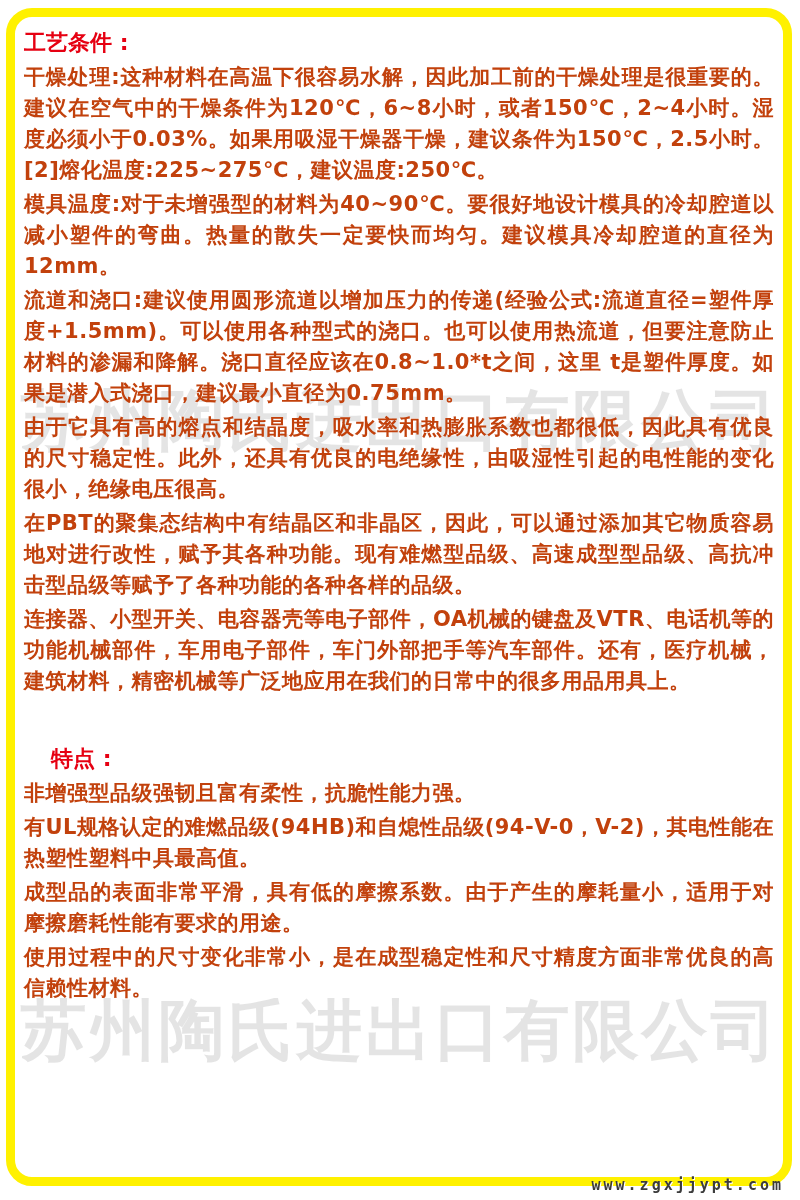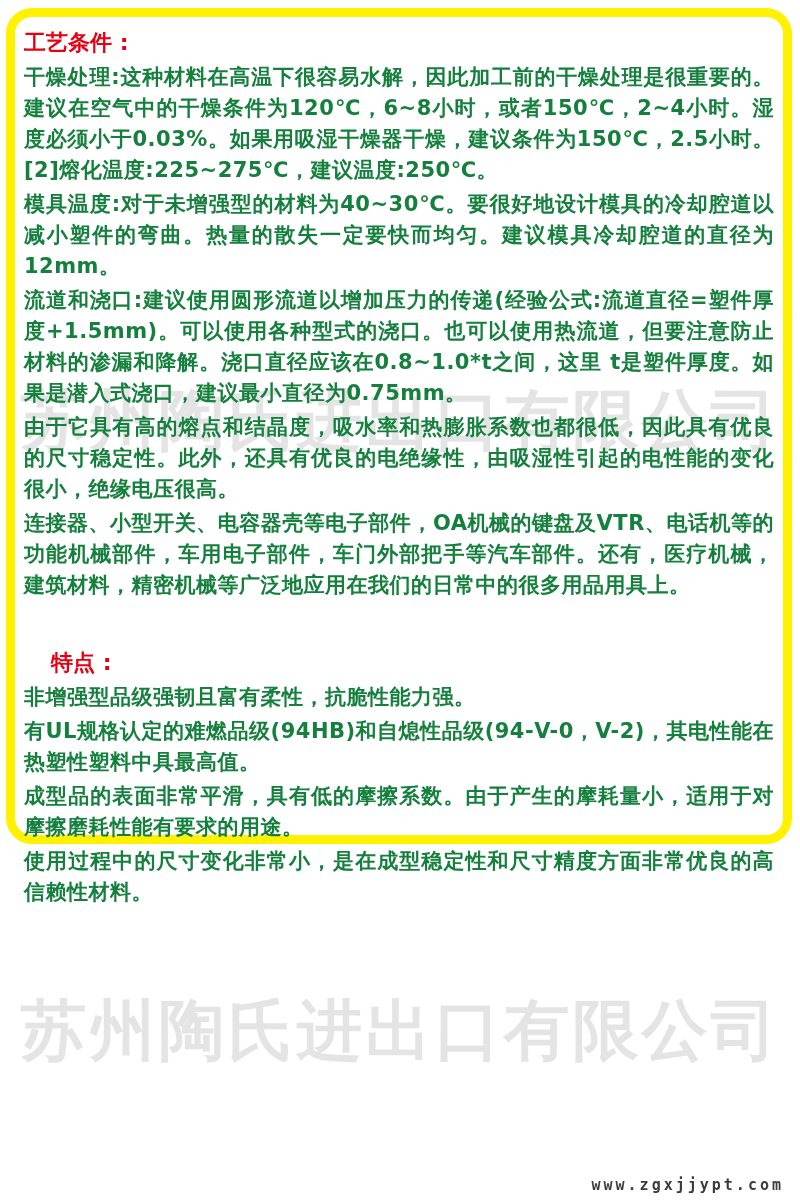--- a/index.html
+++ b/index.html
@@ -31,21 +31,21 @@
     text-align: center;
     pointer-events: none;
   }
   .wm1 { top: 388px; }
   .wm2 { top: 998px; }
   .frame {
     position: absolute;
     left: 6px;
     top: 8px;
     width: 786px;
-    height: 836px;
+    height: 1178px;
     box-sizing: border-box;
     border: 9px solid #fff100;
     border-radius: 26px;
     z-index: 1;
   }
   .content {
     position: absolute;
     left: 0; top: 0; right: 0; bottom: 0;
     padding: 10px 9px 0 9px;
     z-index: 2;
@@ -54,21 +54,21 @@
     color: #e60012;
     font-size: 22px;
     line-height: 31px;
     margin: 0 0 4px 0;
   }
   .heading-features {
     margin-top: 46px;
     margin-left: 27px;
   }
   .para {
-    color: #15803d;
+    color: #c2410c;
     font-size: 21px;
     line-height: 31px;
     margin: 0 0 3px 0;
     text-align: justify;
     letter-spacing: 0.5px;
   }
   .footer-url {
     position: absolute;
     right: 16px;
     bottom: 6px;
@@ -88,23 +88,24 @@
 
   <div class="watermark wm1">苏州陶氏进出口有限公司</div>
   <div class="watermark wm2">苏州陶氏进出口有限公司</div>
 
   <div class="frame">
     <div class="content">
 
       <h2 class="heading">工艺条件 :</h2>
 
       <p class="para">干燥处理:这种材料在高温下很容易水解，因此加工前的干燥处理是很重要的。建议在空气中的干燥条件为120℃，6~8小时，或者150℃，2~4小时。湿度必须小于0.03%。如果用吸湿干燥器干燥，建议条件为150℃，2.5小时。[2]熔化温度:225~275℃，建议温度:250℃。</p>
-      <p class="para">模具温度:对于未增强型的材料为40~30℃。要很好地设计模具的冷却腔道以减小塑件的弯曲。热量的散失一定要快而均匀。建议模具冷却腔道的直径为12mm。</p>
+      <p class="para">模具温度:对于未增强型的材料为40~90℃。要很好地设计模具的冷却腔道以减小塑件的弯曲。热量的散失一定要快而均匀。建议模具冷却腔道的直径为12mm。</p>
       <p class="para">流道和浇口:建议使用圆形流道以增加压力的传递(经验公式:流道直径=塑件厚度+1.5mm)。可以使用各种型式的浇口。也可以使用热流道，但要注意防止材料的渗漏和降解。浇口直径应该在0.8~1.0*t之间，这里 t是塑件厚度。如果是潜入式浇口，建议最小直径为0.75mm。</p>
       <p class="para">由于它具有高的熔点和结晶度，吸水率和热膨胀系数也都很低，因此具有优良的尺寸稳定性。此外，还具有优良的电绝缘性，由吸湿性引起的电性能的变化很小，绝缘电压很高。</p>
+      <p class="para">在PBT的聚集态结构中有结晶区和非晶区，因此，可以通过添加其它物质容易地对进行改性，赋予其各种功能。现有难燃型品级、高速成型型品级、高抗冲击型品级等赋予了各种功能的各种各样的品级。</p>
       <p class="para">连接器、小型开关、电容器壳等电子部件，OA机械的键盘及VTR、电话机等的功能机械部件，车用电子部件，车门外部把手等汽车部件。还有，医疗机械，建筑材料，精密机械等广泛地应用在我们的日常中的很多用品用具上。</p>
 
       <h2 class="heading heading-features">特点 :</h2>
 
       <p class="para">非增强型品级强韧且富有柔性，抗脆性能力强。</p>
       <p class="para">有UL规格认定的难燃品级(94HB)和自熄性品级(94-V-0，V-2)，其电性能在热塑性塑料中具最高值。</p>
       <p class="para">成型品的表面非常平滑，具有低的摩擦系数。由于产生的摩耗量小，适用于对摩擦磨耗性能有要求的用途。</p>
       <p class="para">使用过程中的尺寸变化非常小，是在成型稳定性和尺寸精度方面非常优良的高信赖性材料。</p>
 
     </div>

